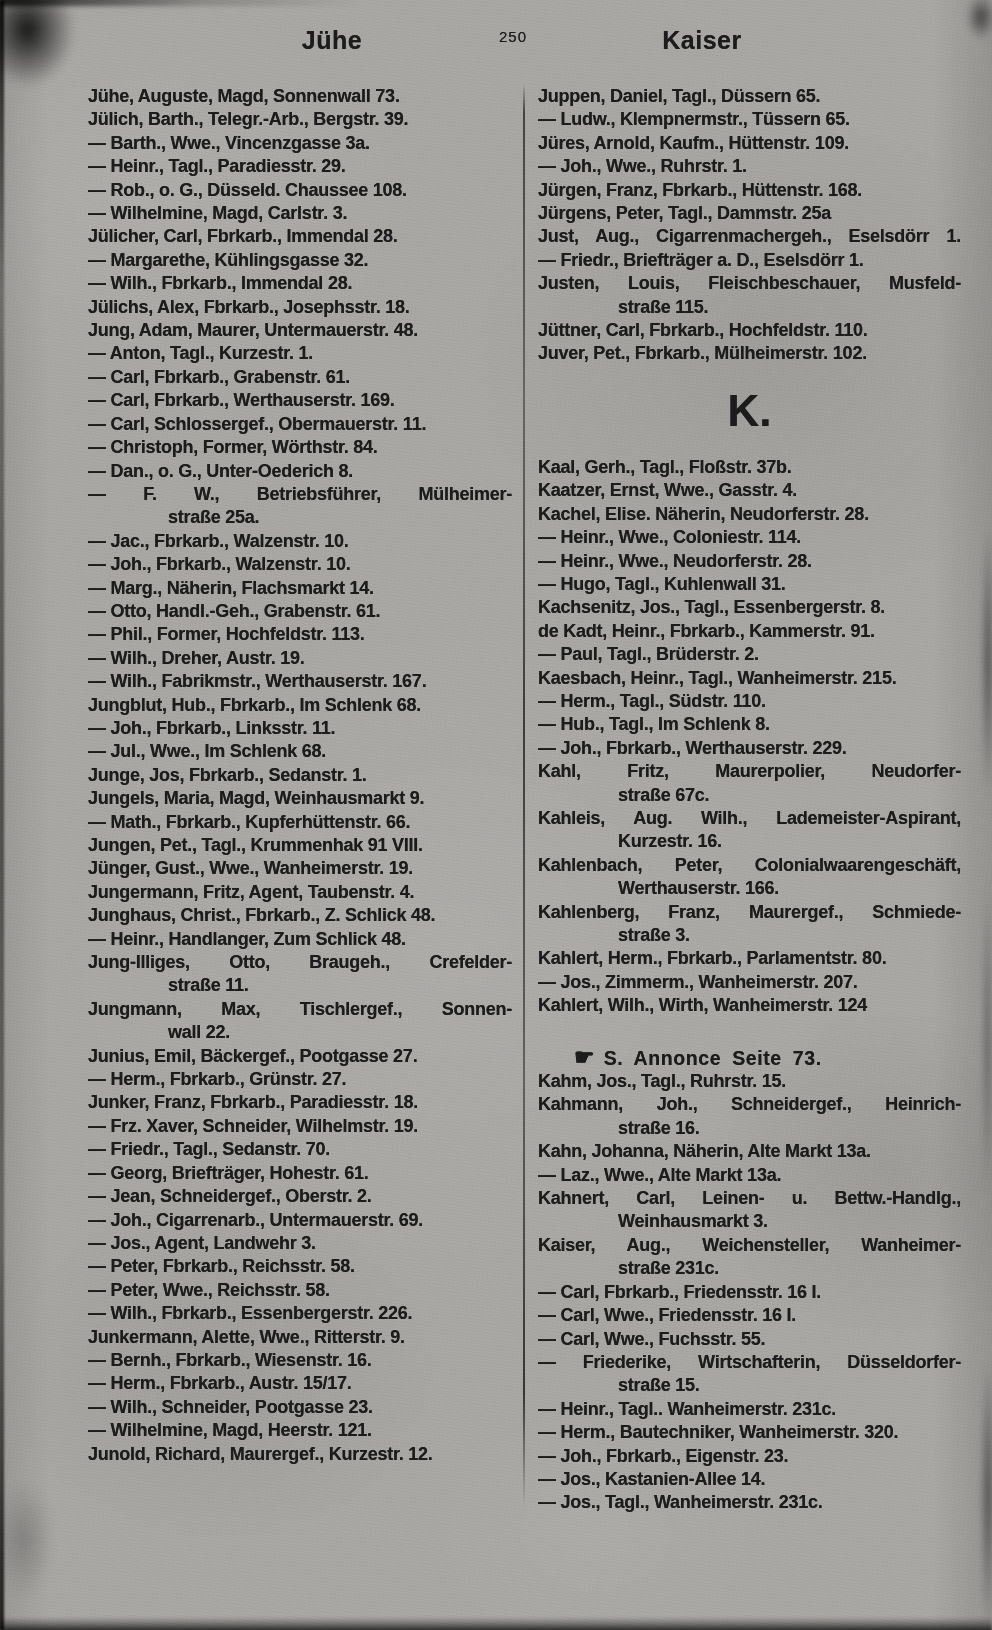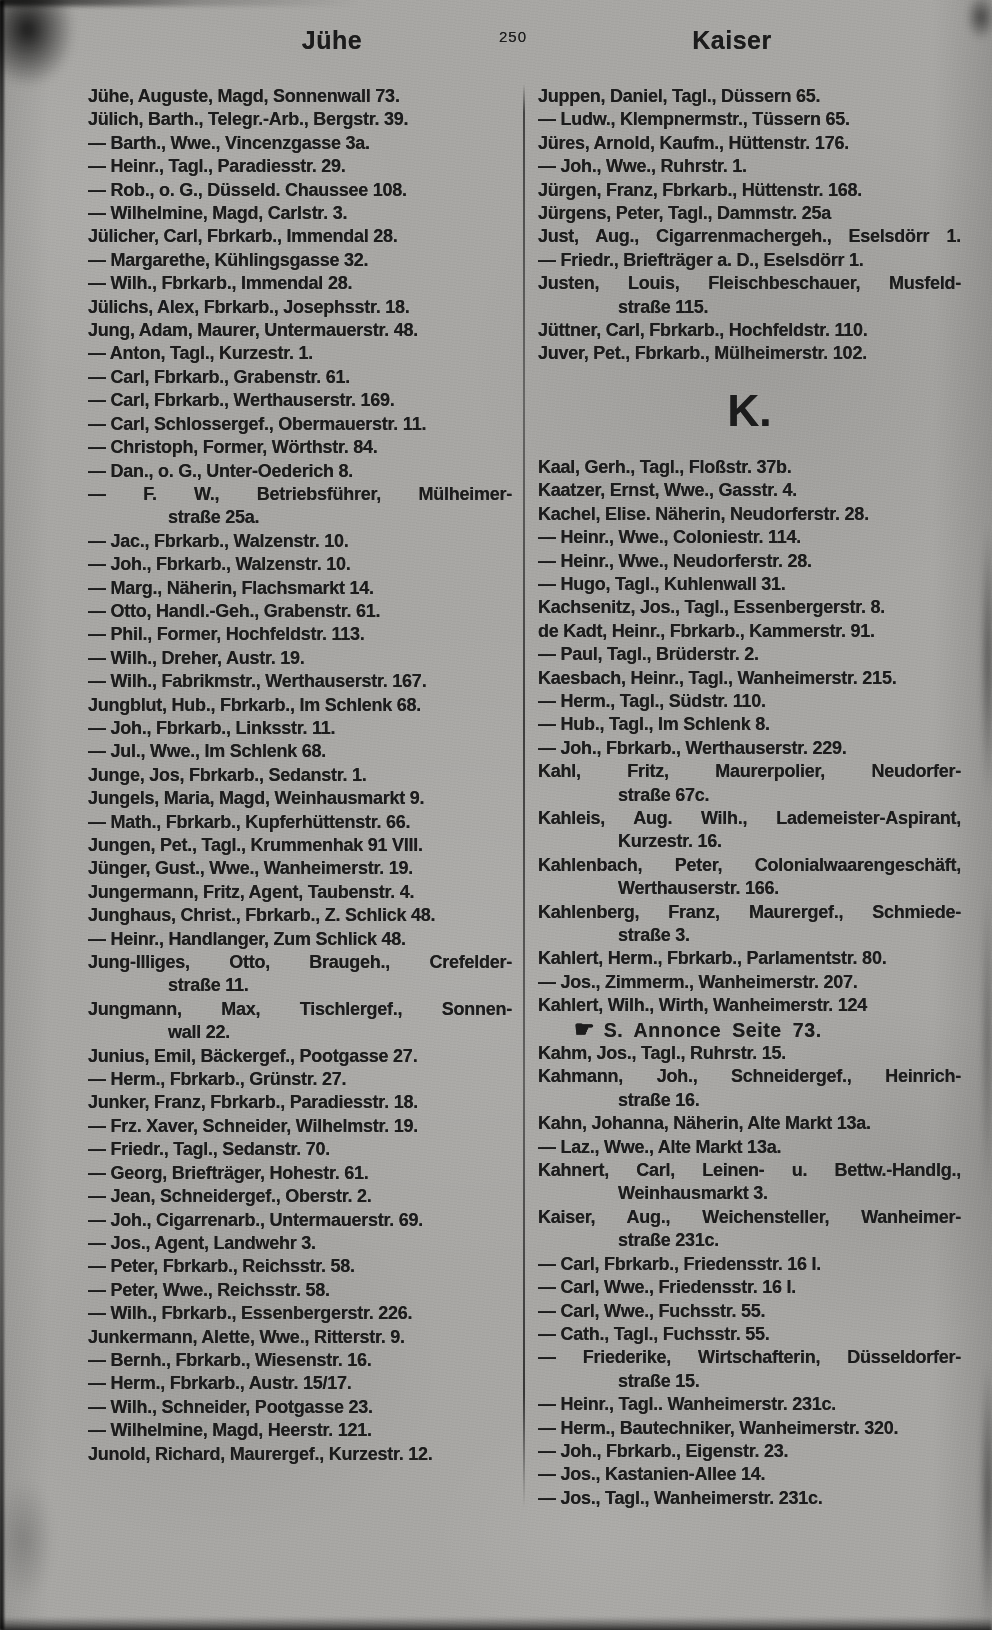--- a/index.html
+++ b/index.html
@@ -30,21 +30,21 @@
     background-image:
       repeating-linear-gradient(7deg,  rgba(0,0,0,.022) 0 1px, transparent 1px 3px),
       repeating-linear-gradient(97deg, rgba(255,255,255,.028) 0 1px, transparent 1px 4px);
   }
   
   .hdr span { position: absolute; transform: translateX(-50%); white-space: nowrap; }
   .hdr .t { top: 26px; font-size: 25px; font-weight: 700; letter-spacing: .5px; }
   .hdr .n { top: 28px; font-size: 15px; font-weight: 400; letter-spacing: 1px; }
   .hdr .t.l { left: 332px; }
   .hdr .n    { left: 513px; }
-  .hdr .t.r  { left: 702px; margin-left: 30px; }
+  .hdr .t.r  { left: 702px; }
   
   .col { position: absolute; top: 85px; }
   .col-left  { left: 88px;  width: 424px; }
   .col-right { left: 538px; width: 423px; }
   .ln {
     white-space: nowrap;
     line-height: 23.4px;
     font-size: 18px;
     font-weight: 700;
     letter-spacing: -0.25px;
@@ -55,20 +55,21 @@
     height: 90px;
     display: flex; align-items: center; justify-content: center;
     font-size: 44px; font-weight: 700;
   }
   .ln.a {
     padding-left: 36px;
     font-size: 19.5px;
     letter-spacing: .6px;
     word-spacing: 5px;
     line-height: 23.4px;
+    margin-top: 28px;
   }
   .manicule { font-size: 23px; margin-right: 9px; letter-spacing: 0; word-spacing: 0; }
   
   .divider {
     position: absolute; left: 523px; top: 84px; width: 2px; height: 1424px;
     background: linear-gradient(180deg,
       rgba(25,25,25,0), rgba(25,25,25,.7) 2%, rgba(25,25,25,.45) 22%,
       rgba(25,25,25,.75) 45%, rgba(25,25,25,.5) 70%, rgba(25,25,25,.8) 92%, rgba(25,25,25,0));
   }
   
@@ -164,21 +165,21 @@
       <div class="ln">Junkermann, Alette, Wwe., Ritterstr. 9.</div>
       <div class="ln">— Bernh., Fbrkarb., Wiesenstr. 16.</div>
       <div class="ln">— Herm., Fbrkarb., Austr. 15/17.</div>
       <div class="ln">— Wilh., Schneider, Pootgasse 23.</div>
       <div class="ln">— Wilhelmine, Magd, Heerstr. 121.</div>
       <div class="ln">Junold, Richard, Maurergef., Kurzestr. 12.</div>
     </div>
   <div class="col col-right" id="col-right">
       <div class="ln">Juppen, Daniel, Tagl., Düssern 65.</div>
       <div class="ln">— Ludw., Klempnermstr., Tüssern 65.</div>
-      <div class="ln">Jüres, Arnold, Kaufm., Hüttenstr. 176.</div>
+      <div class="ln">Jüres, Arnold, Kaufm., Hüttenstr. 109.</div>
       <div class="ln">— Joh., Wwe., Ruhrstr. 1.</div>
       <div class="ln">Jürgen, Franz, Fbrkarb., Hüttenstr. 168.</div>
       <div class="ln">Jürgens, Peter, Tagl., Dammstr. 25a</div>
       <div class="ln j">Just, Aug., Cigarrenmachergeh., Eselsdörr 1.</div>
       <div class="ln">— Friedr., Briefträger a. D., Eselsdörr 1.</div>
       <div class="ln j">Justen, Louis, Fleischbeschauer, Musfeld-</div>
       <div class="ln c">straße 115.</div>
       <div class="ln">Jüttner, Carl, Fbrkarb., Hochfeldstr. 110.</div>
       <div class="ln">Juver, Pet., Fbrkarb., Mülheimerstr. 102.</div>
       <div class="kh">K.</div>
@@ -212,21 +213,20 @@
       <div class="ln c">straße 16.</div>
       <div class="ln">Kahn, Johanna, Näherin, Alte Markt 13a.</div>
       <div class="ln">— Laz., Wwe., Alte Markt 13a.</div>
       <div class="ln j">Kahnert, Carl, Leinen- u. Bettw.-Handlg.,</div>
       <div class="ln c">Weinhausmarkt 3.</div>
       <div class="ln j">Kaiser, Aug., Weichensteller, Wanheimer-</div>
       <div class="ln c">straße 231c.</div>
       <div class="ln">— Carl, Fbrkarb., Friedensstr. 16 I.</div>
       <div class="ln">— Carl, Wwe., Friedensstr. 16 I.</div>
       <div class="ln">— Carl, Wwe., Fuchsstr. 55.</div>
-      <div class="ln">— Cath., Tagl., Fuchsstr. 55.</div>
       <div class="ln j">— Friederike, Wirtschafterin, Düsseldorfer-</div>
       <div class="ln c">straße 15.</div>
       <div class="ln">— Heinr., Tagl.. Wanheimerstr. 231c.</div>
       <div class="ln">— Herm., Bautechniker, Wanheimerstr. 320.</div>
       <div class="ln">— Joh., Fbrkarb., Eigenstr. 23.</div>
       <div class="ln">— Jos., Kastanien-Allee 14.</div>
       <div class="ln">— Jos., Tagl., Wanheimerstr. 231c.</div>
     </div>
 
   <div class="art stain-tl"></div>

